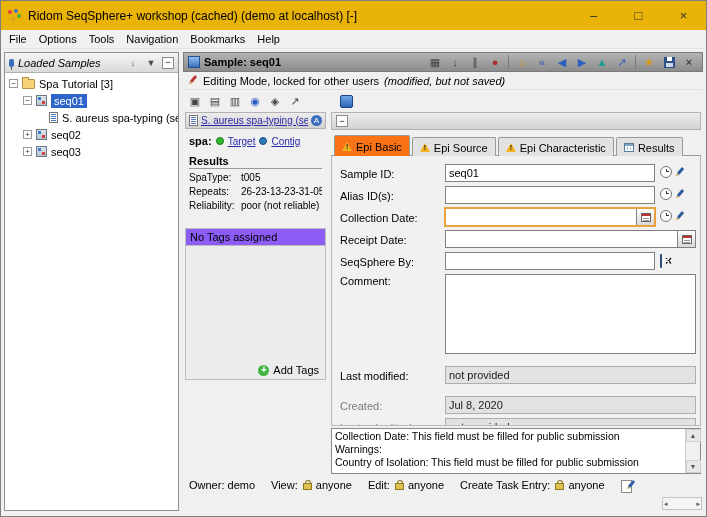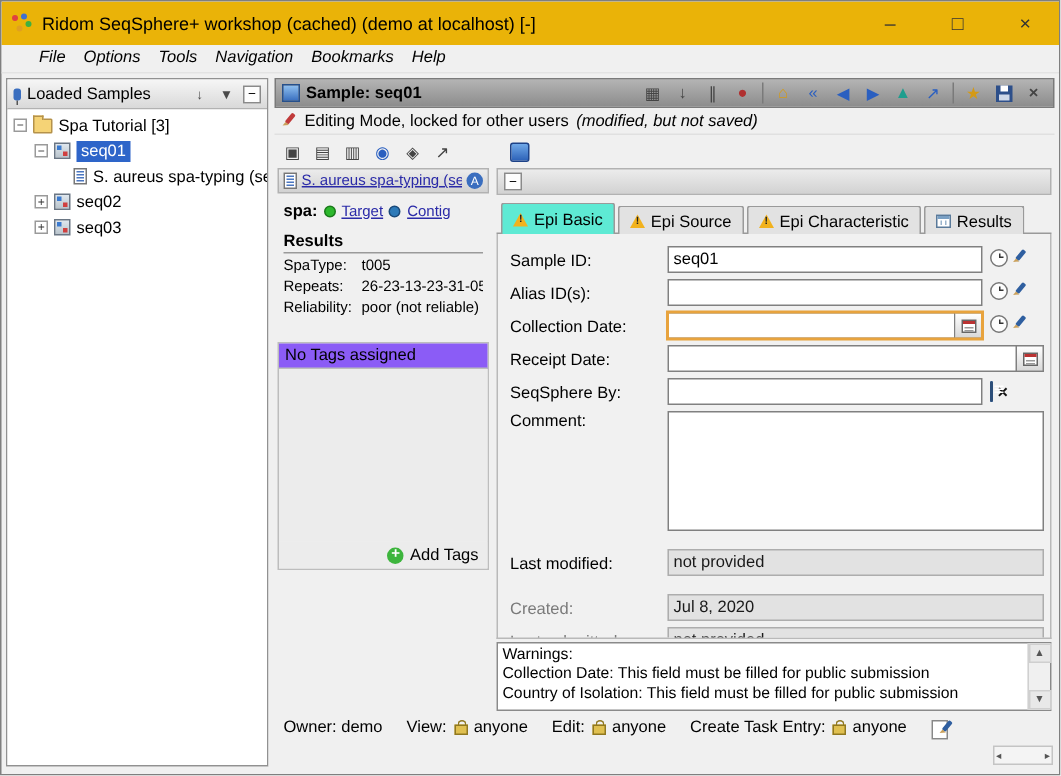--- a/index.html
+++ b/index.html
@@ -12,31 +12,31 @@
   }
   
   .titlebar { height:29px; background:#eab308; display:flex; align-items:center; padding-left:6px; }
   .appicon { position:relative; width:15px; height:15px; flex:none; margin-right:6px; }
   .appicon:before { content:""; position:absolute; width:4px; height:4px; border-radius:50%; background:#e04040;
     left:1px; top:2px; box-shadow:6px -1px 0 #4070d0, 9px 4px 0 #40b040, 3px 7px 0 #e0a020; }
   .title-text { font-size:12px; white-space:nowrap; overflow:hidden; }
   .win-controls { margin-left:auto; display:flex; height:29px; }
   .win-btn { width:45px; height:29px; display:flex; align-items:center; justify-content:center; font-size:13px; color:#333; }
   
-  .menubar { height:19px; background:#f0f0f0; border-bottom:1px solid #e3e3e3; display:flex; padding-left:19px;font-style:italic; }
+  .menubar { height:19px; background:#f0f0f0; border-bottom:1px solid #e3e3e3; display:flex; align-items:center; padding-left:2px; }
   .menu-item { padding:2px 6px; }
   
   .left-panel { position:absolute; left:3px; top:51px; width:175px; bottom:5px;
     border:1px solid #919191; background:#ffffff; display:flex; flex-direction:column; }
   .splitter { position:absolute; left:178px; top:51px; width:4px; bottom:5px; background:#f0f0f0; }
   .main-panel { position:absolute; left:182px; top:51px; right:3px; bottom:5px; display:flex; flex-direction:column; }
   
   .panel-hd { height:20px; background:linear-gradient(#f6f6f6,#d9d9d9); border-bottom:1px solid #b2b2b2;
     display:flex; align-items:center; gap:4px; padding:0 4px; }
-  .panel-hd .label { flex:1; white-space:nowrap; overflow:hidden; }
+  .panel-hd .label { flex:1; white-space:nowrap; overflow:hidden;font-style:italic; }
   .hd-mini { width:14px; height:14px; display:flex; align-items:center; justify-content:center; font-size:9px; color:#4a4a4a; }
   .boxbtn { width:12px; height:12px; border:1px solid #8a8a8a; background:#fdfdfd; display:flex; align-items:center; justify-content:center; font-size:9px; line-height:1; }
   .tree { flex:1; padding:2px 2px; overflow:hidden; background:#fff; }
   .tree-row { display:flex; align-items:center; height:17px; gap:4px; white-space:nowrap; }
   .twisty { width:9px; height:9px; flex:none; border:1px solid #9a9a9a; background:#fff; font-size:8px; line-height:7px; text-align:center; color:#333; }
   .sel { background:#2e65c9; color:#fff; padding:1px 3px; }
   .folder { display:inline-block; width:13px; height:10px; background:#f5d376; border:1px solid #b5924a; position:relative; border-radius:1px; flex:none; }
   .folder:before { content:""; position:absolute; top:-3px; left:-1px; width:5px; height:2px; background:#f5d376; border:1px solid #b5924a; border-bottom:none; }
   .chip { display:inline-block; width:11px; height:11px; background:linear-gradient(#dfe7ee,#b9c4cc); border:1px solid #6a7684; position:relative; flex:none; }
   .chip:before { content:""; position:absolute; left:1px; top:1px; width:3px; height:3px; background:#3a7ad0; }
@@ -93,21 +93,21 @@
   .tags-body { flex:1; background:#ececec; }
   .add-tags { display:flex; align-items:center; gap:4px; justify-content:flex-end; padding:3px 6px; background:#ececec; }
   .plus { width:11px; height:11px; border-radius:50%; background:#3db53d; color:#fff; display:inline-flex; align-items:center; justify-content:center; font-size:10px; font-weight:bold; line-height:1; }
   
   .data-panel { flex:1; display:flex; flex-direction:column; min-width:0; }
   .data-hd { background:linear-gradient(#ececec,#d2d2d2); border:1px solid #b2b2b2; padding:2px 4px; display:flex; align-items:center; }
   .data-hd .label { flex:1; }
   .tabs { display:flex; align-items:flex-end; padding:5px 3px 0; height:26px; border-bottom:1px solid #9a9a9a; }
   .tab { display:flex; align-items:center; gap:4px; padding:3px 7px 2px; border:1px solid #9a9a9a; border-bottom:none;
     background:#e2e2e2; margin-right:2px; border-radius:2px 2px 0 0; position:relative; top:1px; height:19px; }
-  .tab.active { background:#5eead4; height:21px; top:1px; z-index:2; }
+  .tab.active { background:#f97316; height:21px; top:1px; z-index:2; }
   .warn { display:inline-block; width:0; height:0; border-left:5px solid transparent; border-right:5px solid transparent; border-bottom:9px solid #f2b21d; position:relative; }
   .warn:after { content:"!"; position:absolute; left:-1px; top:1px; font-size:7px; line-height:8px; font-weight:bold; color:#222; }
   .tbl { display:inline-block; width:10px; height:9px; border:1px solid #5a7a9a; background:#fff; position:relative; }
   .tbl:before { content:""; position:absolute; top:0; left:0; right:0; height:2px; background:#7aa0c4; }
   .tbl:after { content:""; position:absolute; top:3px; left:2px; bottom:1px; width:1px; background:#9ab4cc; box-shadow:3px 0 0 #9ab4cc; }
   .form { flex:1; background:#f1f1f1; border:1px solid #b9b9b9; border-top:none; padding:8px 4px 4px 8px;
     display:flex; flex-direction:column; gap:4px; min-height:0; overflow:hidden; }
   .frow { display:flex; align-items:center; min-height:18px; gap:5px; }
   .frow.top { align-items:flex-start; }
   .flabel { width:100px; flex:none; padding-top:1px; }
@@ -399,22 +399,22 @@
 
           <div class="frow">
             <span class="flabel grey">Last submitted:</span>
             <div class="fld ro">not provided</div>
           </div>
 
         </div>
 
         <div class="warnings">
           <div class="warn-text">
+            <div>Collection Date: This field must be filled for public submission</div>
             <div>Warnings:</div>
-            <div>Collection Date: This field must be filled for public submission</div>
             <div>Country of Isolation: This field must be filled for public submission</div>
           </div>
           <div class="vscroll">
             <span class="scr-btn">▲</span>
             <span class="scr-btn">▼</span>
           </div>
         </div>
       </div>
     </div>
 

